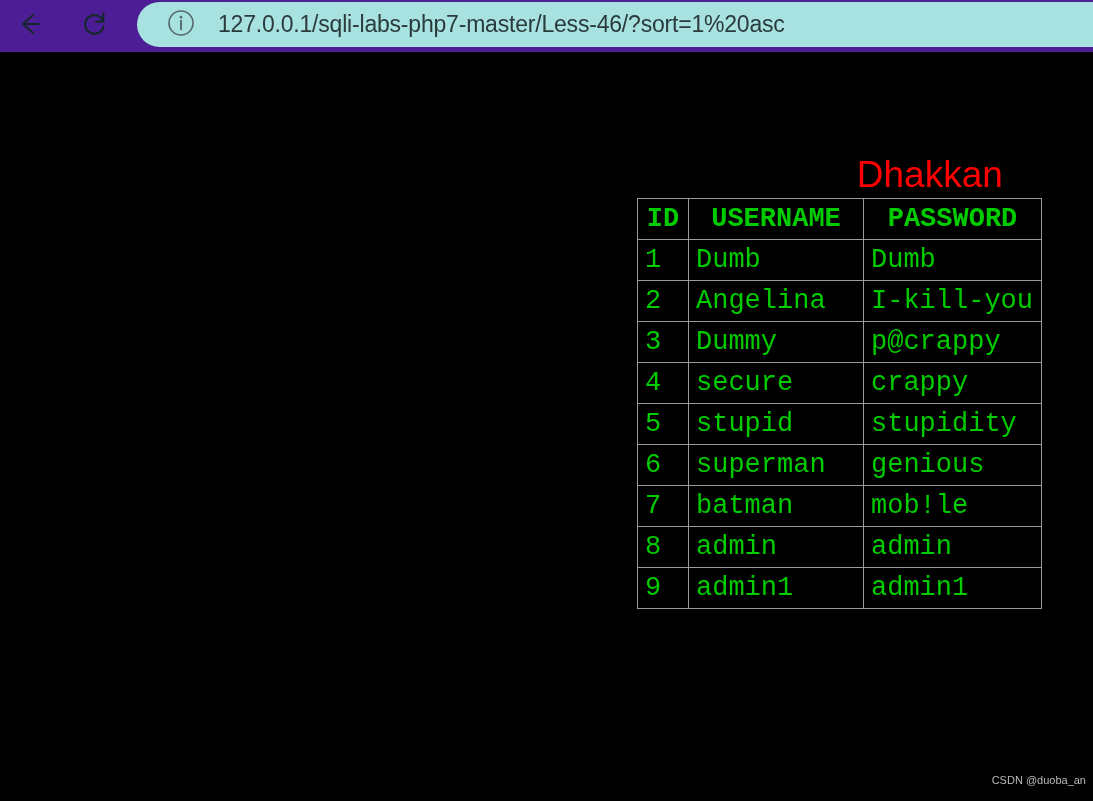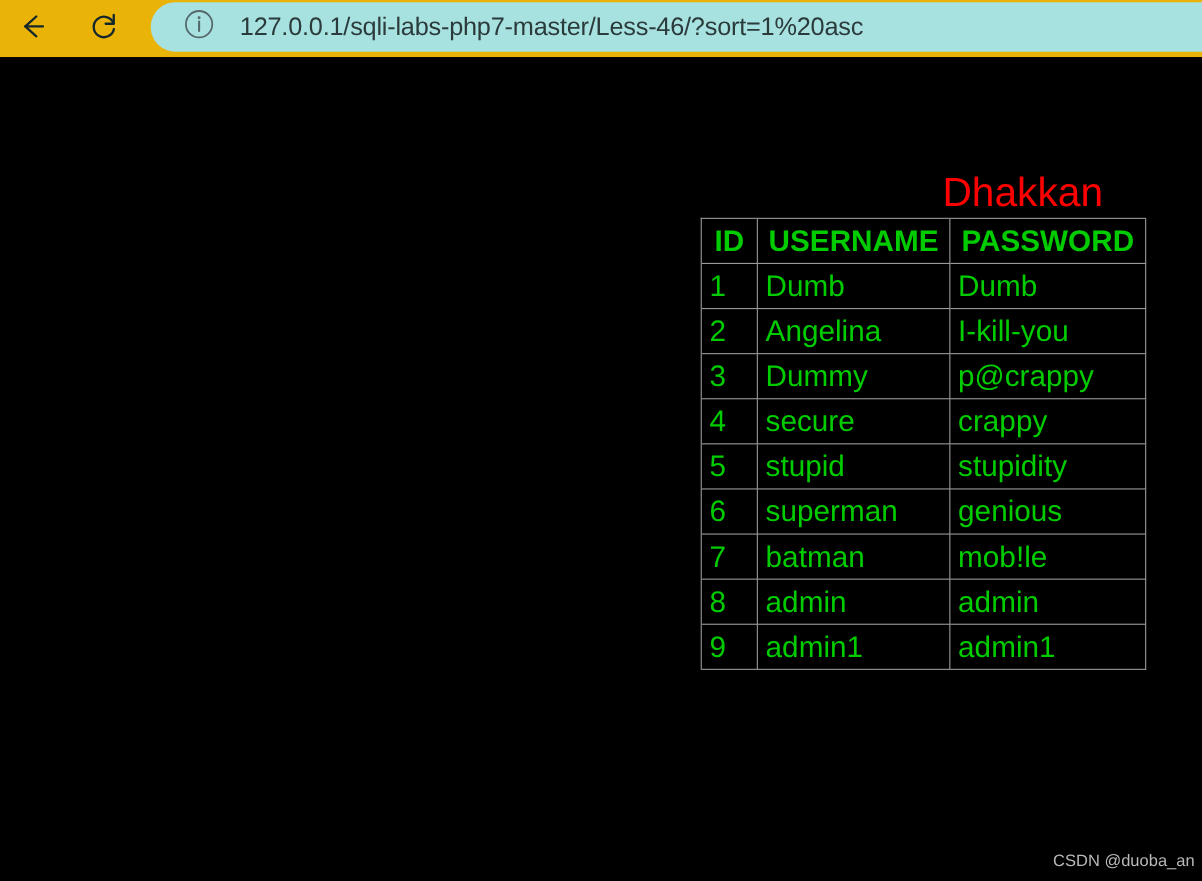--- a/index.html
+++ b/index.html
@@ -15,21 +15,21 @@
     position: relative;
   }
 
   
   #browser-toolbar {
     position: absolute;
     left: 0;
     top: 0;
     width: 1093px;
     height: 52px;
-    background: #eab308;
+    background: #4c1d95;
     display: flex;
     align-items: center;
   }
   .nav-btn {
     width: 46px;
     height: 46px;
     display: flex;
     align-items: center;
     justify-content: center;
     flex: 0 0 auto;
@@ -111,36 +111,36 @@
     border-bottom: 1px solid #9a9a9a;
     color: #00cc00;
     font-size: 27px;
     line-height: 30px;
     height: 40px;
     padding: 0 0 0 7px;
     text-align: left;
     vertical-align: middle;
     white-space: nowrap;
     overflow: hidden;
-    font-family: Liberation Sans, sans-serif;
+    font-family: Liberation Mono, monospace;
   }
   #results-table th {
     font-weight: bold;
     text-align: center;
     padding: 0 4px;
   }
   .col-id       { width: 51px; }
   .col-username { width: 175px; }
   .col-password { width: 178px; }
 
   #watermark {
     position: absolute;
     right: 7px;
     top: 722px;
-    font-size: 15px;
+    font-size: 11px;
     color: #b9b9b9;
     white-space: nowrap;
     font-family: "Liberation Sans", sans-serif;
   }
 </style>
 </head>
 <body>
 
 <div id="browser-toolbar">
 

